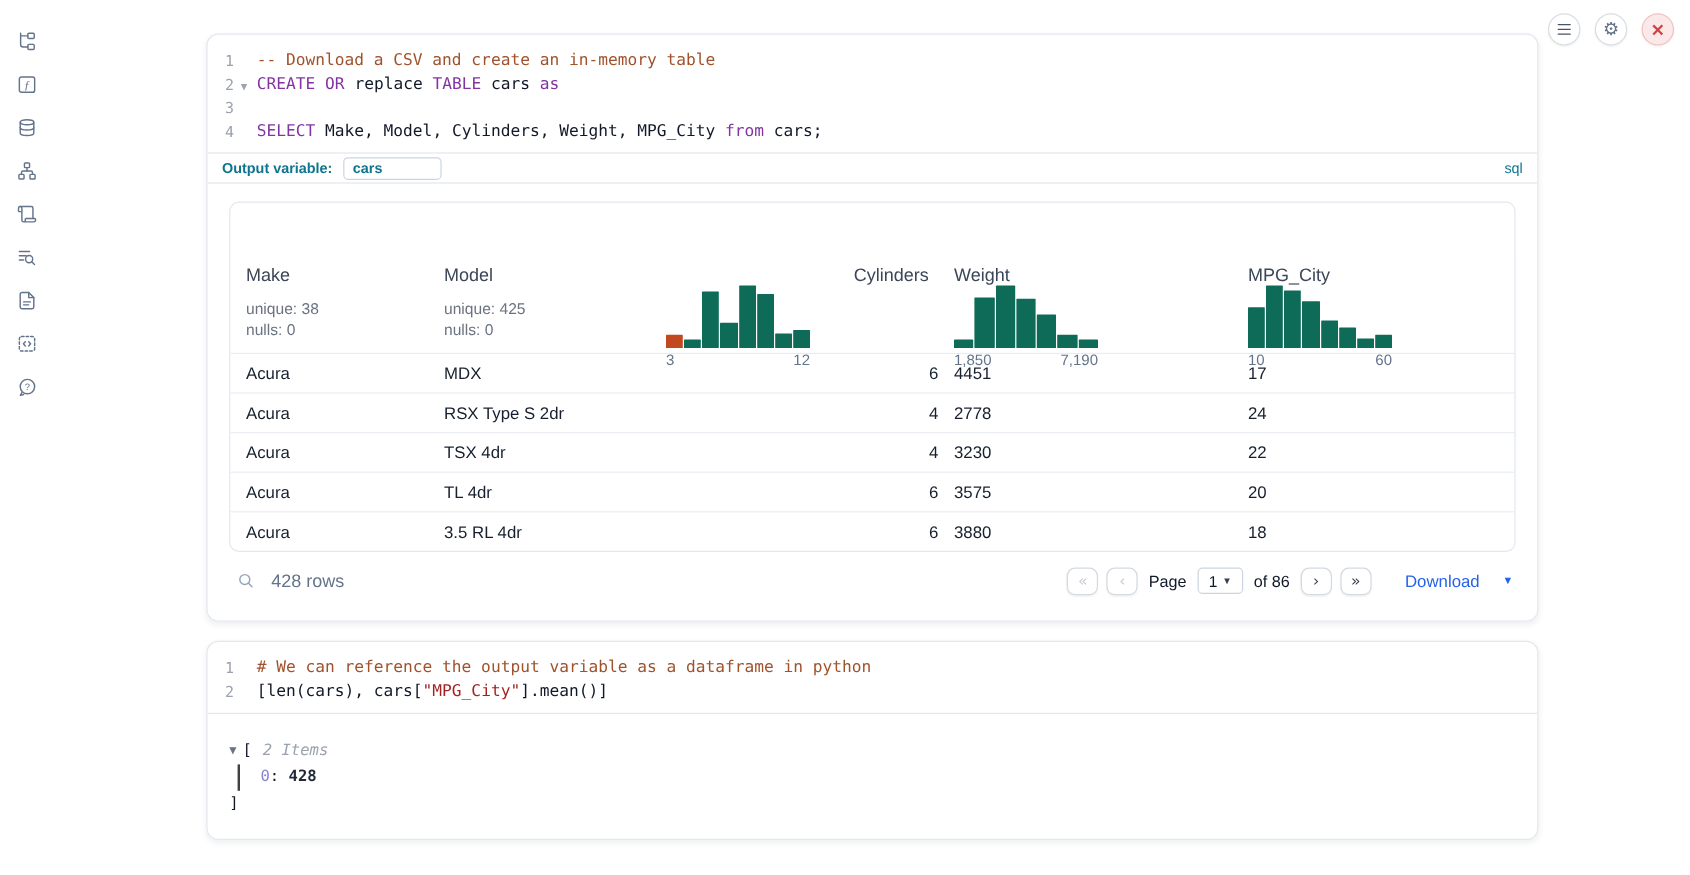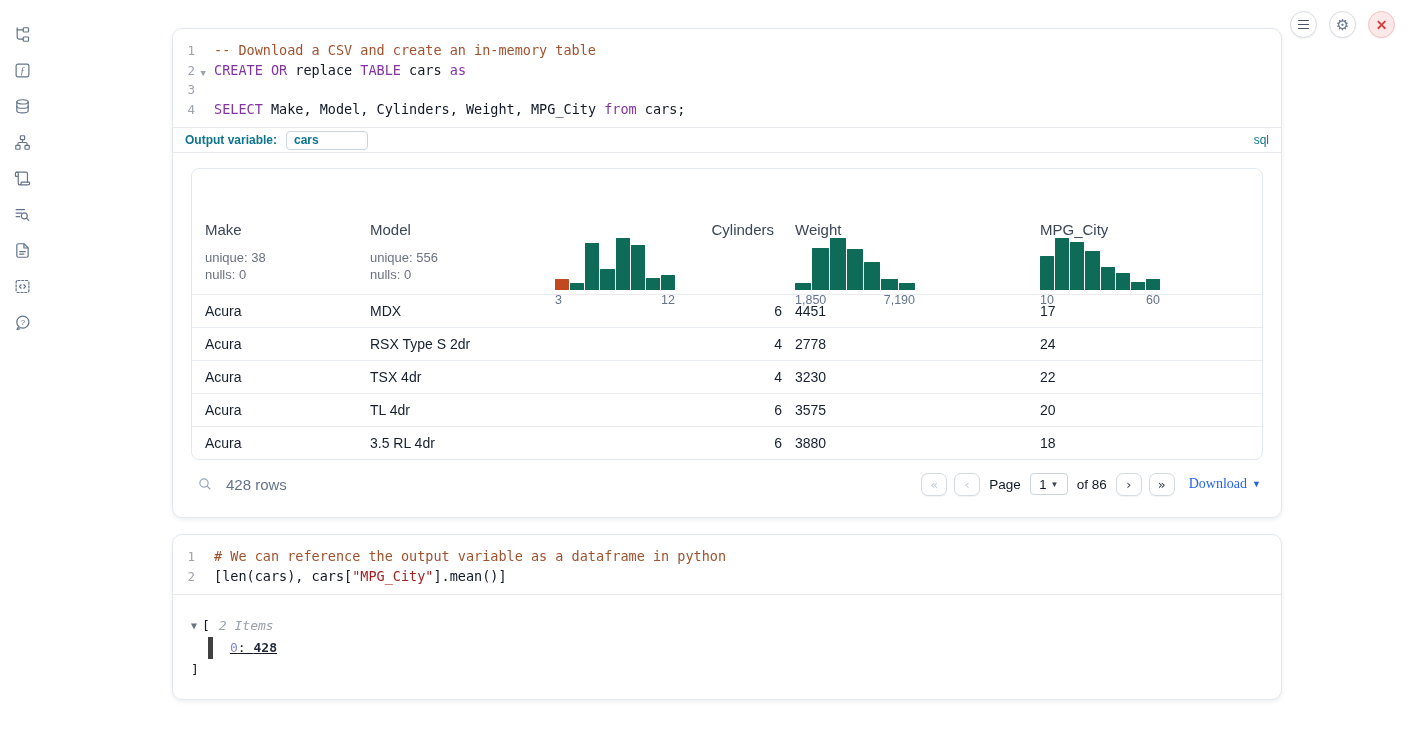--- a/index.html
+++ b/index.html
@@ -82,32 +82,32 @@
   .pg-btn { width:26px; height:23px; border:1px solid #d4dae1; border-radius:7px;
     background:#fff; display:flex; align-items:center; justify-content:center;
     font-size:13px; color:#374151; cursor:pointer; box-shadow:0 1px 1px rgba(15,23,42,.05);
     font-family:"DejaVu Sans", sans-serif; }
   .pg-btn.disabled { color:#c3cbd5; }
   .pg-label { font-size:13.5px; color:#111827; margin:0 2px; }
   .page-select { width:38px; height:22px; border:1px solid #cbd5e1; border-radius:4px;
     display:flex; align-items:center; justify-content:center; gap:4px; font-size:13px;
     color:#111827; cursor:pointer; }
   .page-select .chev { font-size:8px; color:#374151; }
-  .download-link { margin-left:7px; display:flex; align-items:center; gap:5px;
-    color:#2563eb; font-size:14px; cursor:pointer;font-family:Liberation Serif, serif; }
+  .download-link { margin-left:21px; display:flex; align-items:center; gap:19px;
+    color:#2563eb; font-size:14px; cursor:pointer; }
   .download-link .chev { font-size:9px; }
 
   
   .py-divider { border-top:1px solid #e5e7eb; }
   .py-output { padding:20px 18px 18px; font-family:"DejaVu Sans Mono", monospace;
     font-size:13px; color:#111827; }
   .tree-row1 { display:flex; align-items:center; line-height:22px; }
   .tree-chev { font-size:10px; color:#6b7280; margin-right:5px; cursor:pointer; }
   .tree-items-label { margin-left:9px; font-style:italic; color:#9aa2ad; }
-  .tree-entries { margin-left:17px; border-left:5px solid #404040; padding-left:17px;text-decoration:underline; }
+  .tree-entries { margin-left:7px; border-left:2px solid #404040; padding-left:17px; }
   .tree-entry { line-height:22px; }
   .tree-key { color:#8585d0; }
   .tree-val { font-weight:bold; color:#1f2937; }
   .tree-close { line-height:22px; }
 </style>
 </head>
 <body>
 
 <nav class="sidebar">
   <button class="side-btn">
@@ -224,21 +224,21 @@
             <div class="th c0">
               <div class="th-title">Make</div>
               <div class="th-meta">
                 <div>unique: 38</div>
                 <div>nulls: 0</div>
               </div>
             </div>
             <div class="th c1">
               <div class="th-title">Model</div>
               <div class="th-meta">
-                <div>unique: 556</div>
+                <div>unique: 425</div>
                 <div>nulls: 0</div>
               </div>
             </div>
             <div class="th c2">
               <div class="th-title">Cylinders</div>
               <div class="hist">
                 <div class="hist-bars">
                   <div class="hist-bar" style="height: 11.4px; background: rgb(194, 73, 31);"></div>
                   <div class="hist-bar" style="height: 7.3px; background: rgb(14, 107, 88);"></div>
                   <div class="hist-bar" style="height: 47.3px; background: rgb(14, 107, 88);"></div>

